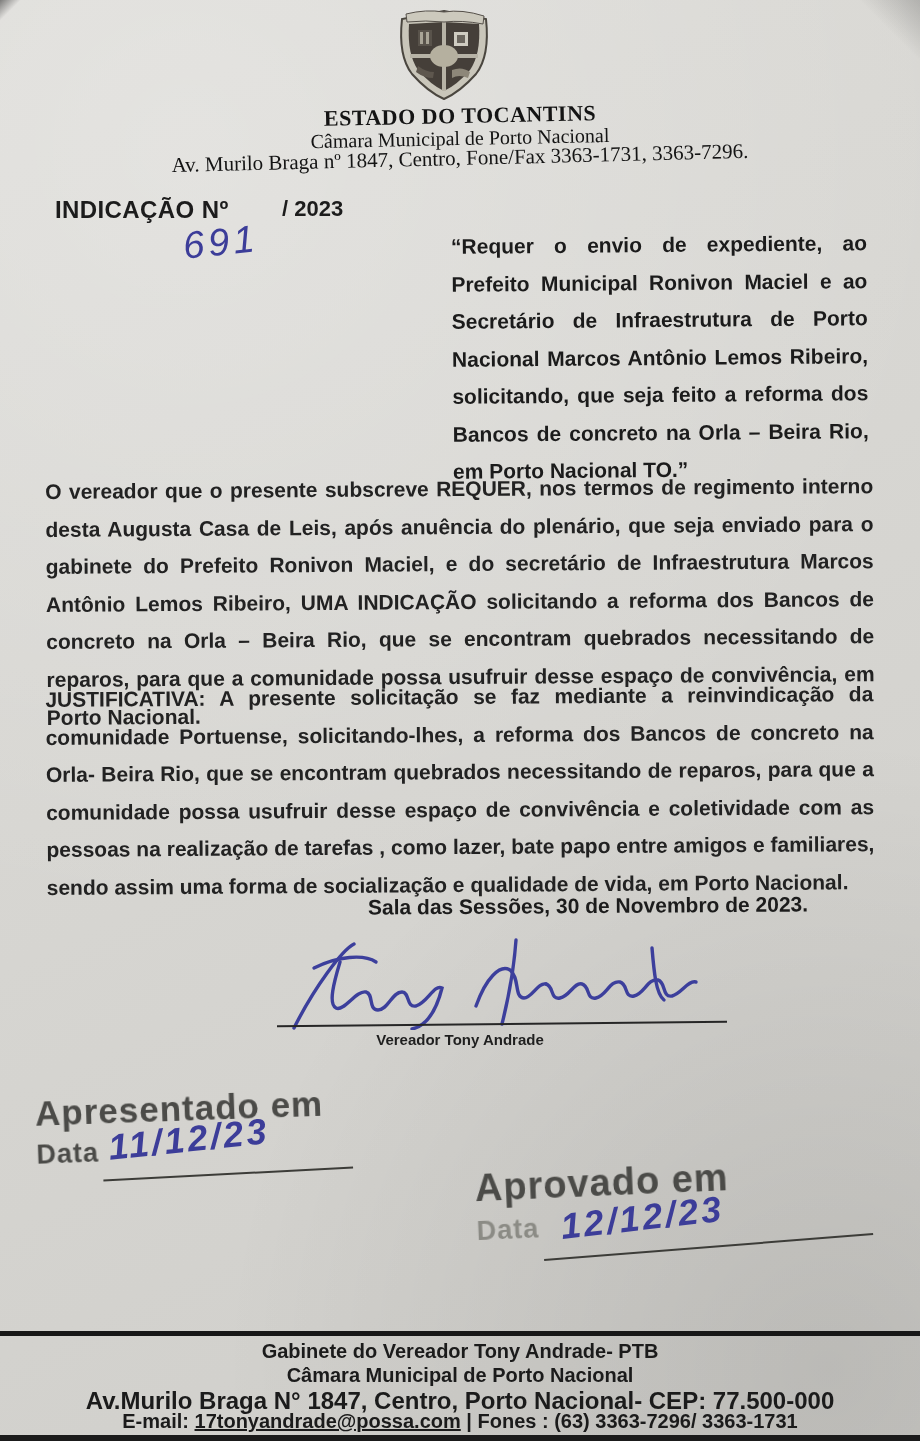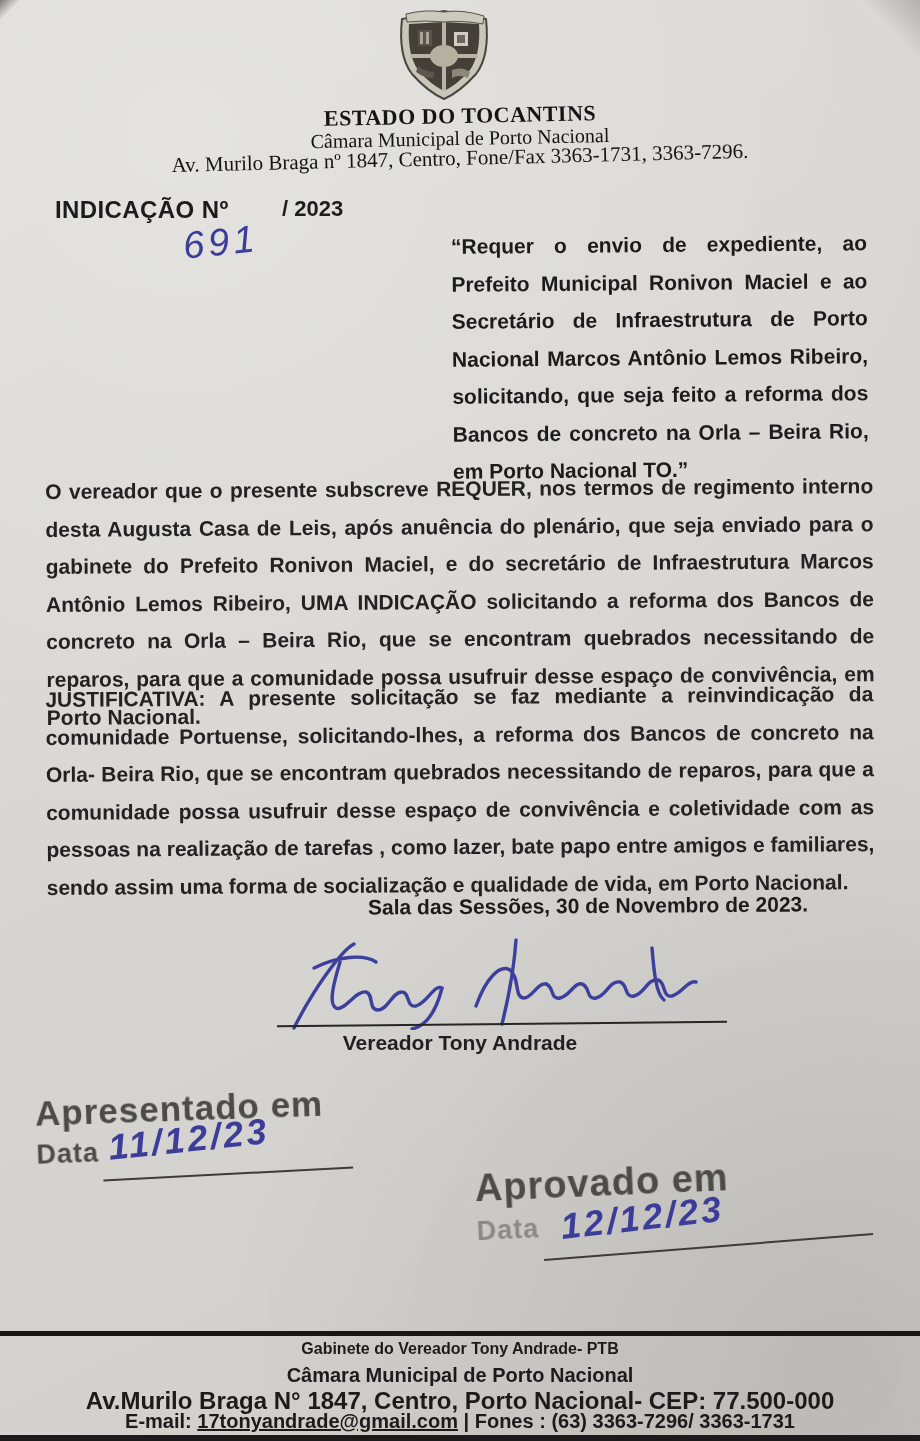--- a/index.html
+++ b/index.html
@@ -46,42 +46,42 @@
   .para1{top:470px;}
   .para2{top:678px;}
   .date-line{position:absolute;left:368px;top:894px;font-size:21px;font-weight:700;
     transform:rotate(-.4deg);}
 
   
   .sig-svg{position:absolute;left:280px;top:938px;width:430px;height:92px;}
   .sig-line{position:absolute;left:277px;top:1023px;width:450px;height:0;
     border-top:2.5px solid #262626;transform:rotate(-.6deg);}
   .signer{position:absolute;left:0;width:920px;top:1031px;text-align:center;
-    font-size:21px;font-weight:700;color:#1f1f1f;}
+    font-size:15px;font-weight:700;color:#1f1f1f;}
 
   
   .stamp{color:#4b4b48;font-weight:700;letter-spacing:1px;}
   .stamp-presented{position:absolute;left:36px;top:1088px;transform:rotate(-2deg);width:330px;}
   .stamp-presented .stamp-title{font-size:35px;filter:blur(.3px);}
   .stamp-data-row{position:relative;margin-top:6px;height:56px;}
   .stamp-data-label{font-size:27px;filter:blur(.3px);}
   .stamp-approved{position:absolute;left:476px;top:1158px;transform:rotate(-2.5deg);width:420px;}
   .stamp-approved .stamp-title{font-size:38px;filter:blur(.4px);}
   .stamp-approved .stamp-data-label{color:#8b8b85;}
   .hand-date{position:absolute;left:72px;top:-16px;font-size:36px;letter-spacing:3px;
     transform:rotate(-4deg);white-space:nowrap;}
   .stamp-approved .hand-date{left:84px;top:-12px;}
   .stamp-underline{position:absolute;left:66px;top:40px;width:250px;border-top:2.5px solid #3c3c38;
     transform:rotate(-1deg);}
   .stamp-approved .stamp-underline{width:330px;transform:rotate(-2deg);}
 
   
   .footer-rule{position:absolute;left:0;top:1331px;width:920px;height:5px;background:#171717;}
   .ftr{position:absolute;left:0;width:920px;text-align:center;color:#1b1b1b;font-weight:700;}
-  .ftr1{top:1340px;font-size:16px;}
+  .ftr1{top:1340px;font-size:20px;}
   .ftr2{top:1364px;font-size:20px;font-weight:600;}
   .ftr3{top:1387px;font-size:24px;}
   .ftr4{top:1410px;font-size:20px;}
   .email{text-decoration:underline;}
   .bottom-bar{position:absolute;left:0;top:1435px;width:920px;height:6px;background:#1b1b1b;}
 </style>
 </head>
 <body>
 
 <div class="page">
@@ -149,18 +149,18 @@
       <span class="stamp-underline"></span>
     </div>
   </div>
 
   <div class="footer-rule"></div>
   <div class="ftr ftr1">Gabinete do Vereador Tony Andrade- PTB</div>
   <div class="ftr ftr2">Câmara Municipal de Porto Nacional</div>
   <div class="ftr ftr3">Av.Murilo Braga N° 1847, Centro, Porto Nacional- CEP: 77.500-000</div>
   <div class="ftr ftr4">
     <span>E-mail:</span>
-    <span class="email">17tonyandrade@gmail.com</span>
+    <span class="email">17tonyandrade@possa.com</span>
     <span> | Fones : (63) 3363-7296/ 3363-1731</span>
   </div>
   <div class="bottom-bar"></div>
 
 </div>
 
 </body></html>

